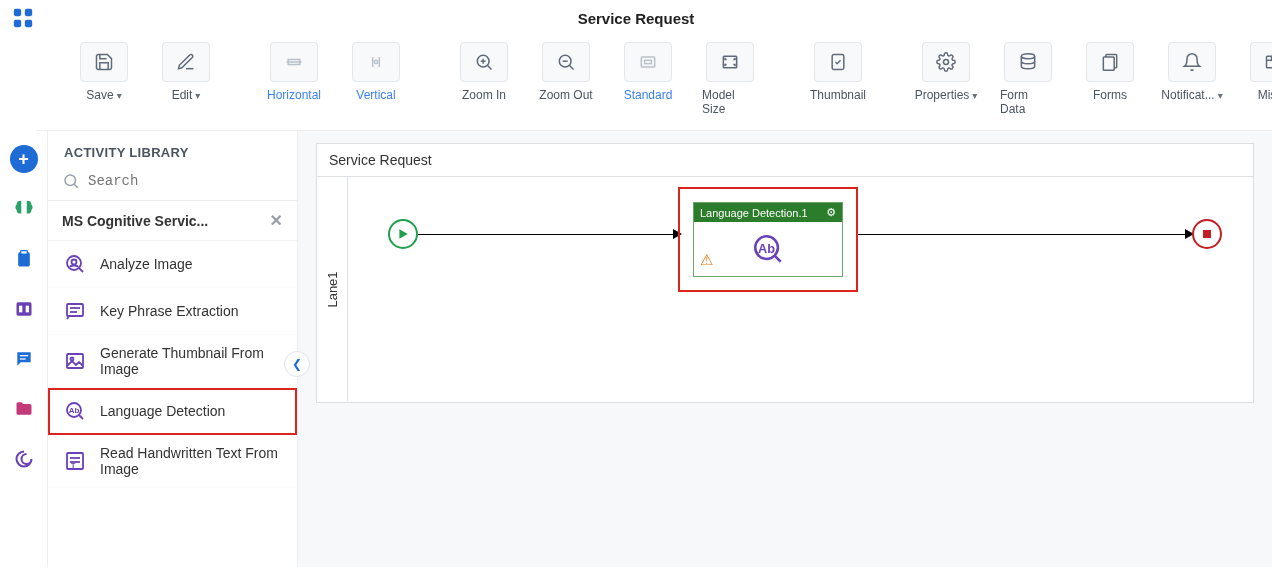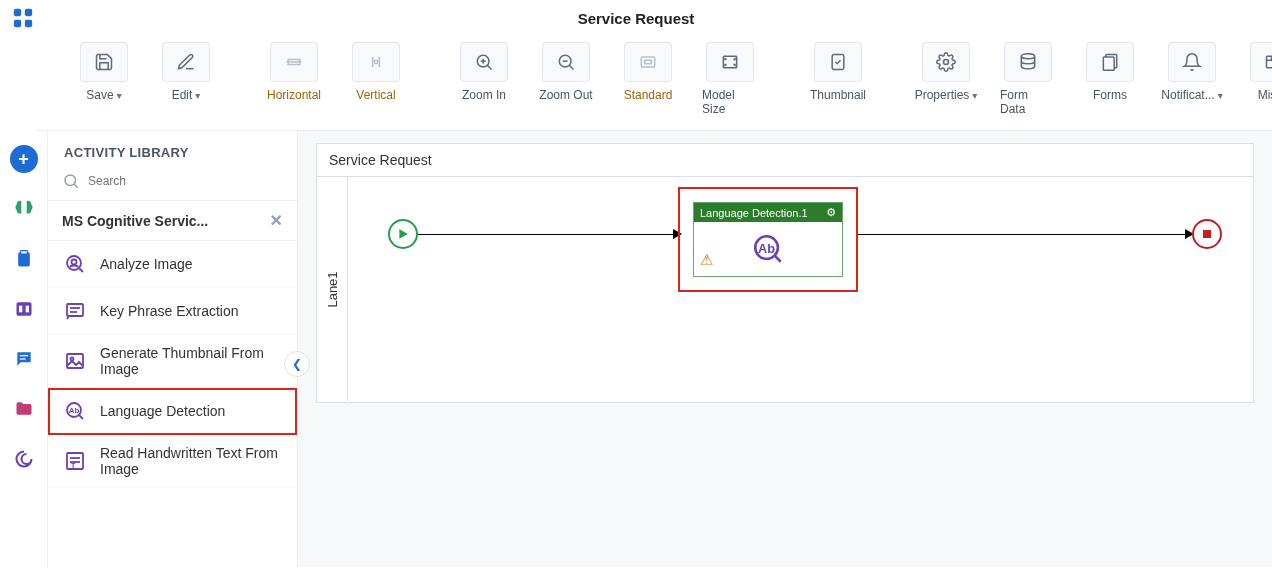--- a/index.html
+++ b/index.html
@@ -9,40 +9,40 @@
   .topbar { height: 36px; display: flex; align-items: center; padding: 0 12px; }
   .apps-icon { width: 22px; height: 22px; color: #1e6bd6; }
   .page-title { flex: 1; text-align: center; font-size: 15px; font-weight: 600; color: #222; }
 
   
   .toolbar { display: flex; padding: 6px 40px 14px 40px; gap: 26px; align-items: flex-start; border-bottom: 1px solid #eee; margin-left: 36px; }
   .tbtn { display: flex; flex-direction: column; align-items: center; gap: 6px; min-width: 56px; cursor: pointer; }
   .ticon { width: 48px; height: 40px; border: 1px solid #e3e6ea; border-radius: 4px; background: #f8f9fb; display: flex; align-items: center; justify-content: center; color: #5f6b7a; }
   .ticon.disabled { color: #b8c0ca; }
   .tlabel { font-size: 12px; color: #4a5562; display: flex; align-items: center; gap: 3px; }
-  .tlabel.disabled { color: #a16207; }
+  .tlabel.disabled { color: #3b82f6; }
   .chev { font-size: 10px; color: #6a737d; }
   .spacer { flex: 1 1 auto; }
   .spacer-sm { width: 12px; }
 
   
   .body { display: flex; height: calc(568px - 36px - 96px); }
 
   
   .rail { width: 48px; background: #fff; border-right: 1px solid #eee; display: flex; flex-direction: column; align-items: center; padding-top: 14px; gap: 22px; }
   .rail-btn { width: 28px; height: 28px; display: flex; align-items: center; justify-content: center; color: #1e6bd6; cursor: pointer; }
   .rail-plus { width: 28px; height: 28px; border-radius: 50%; background: #1e6bd6; display:flex; align-items:center; justify-content:center; color:#fff; font-size:18px; font-weight:600; cursor:pointer;}
   .rail-brain { color: #2aa06a; }
   .rail-purple { color: #6b3fb5; }
 
   
   .sidebar { width: 250px; border-right: 1px solid #eee; background:#fff; display:flex; flex-direction:column; position:relative; }
   .side-title { padding: 14px 16px 8px; font-size: 13px; font-weight: 700; color: #4a5562; letter-spacing: .3px; }
   .search-wrap { padding: 4px 14px 10px; border-bottom: 1px solid #eee; display:flex; align-items:center; gap:8px; color:#97a0ab;}
-  .search-wrap input { border:none; outline:none; font-size:12px; color:#555; width: 100%; }
+  .search-wrap input { border:none; outline:none; font-size:14px; color:#555; width: 100%; font-family: Liberation Mono, monospace; }
   .cat-row { display:flex; align-items:center; justify-content:space-between; padding: 10px 14px; font-size:14px; font-weight:700; color:#333; border-bottom:1px solid #f2f2f2;}
   .cat-close { color:#97a0ab; font-size:16px; cursor:pointer; }
   .act-list { overflow:auto; }
   .act-item { display:flex; align-items:center; gap:12px; padding: 10px 14px; font-size:14px; color:#333; cursor:pointer; border-bottom:1px solid #fafafa;}
   .act-item .aicon { width:26px; height:26px; display:flex; align-items:center; justify-content:center; color:#6a42b8; flex-shrink:0;}
   .act-item.selected { outline: 2px solid #d9251c; outline-offset: -2px; }
   .collapse-handle { position:absolute; right:-13px; top: 220px; width:26px; height:26px; border-radius:50%; background:#fff; border:1px solid #dfe3e8; display:flex; align-items:center; justify-content:center; color:#1e6bd6; cursor:pointer; font-size:12px;}
 
   
   .canvas-wrap { flex:1; background:#f7f8f9; padding: 12px 18px 0 18px; }

